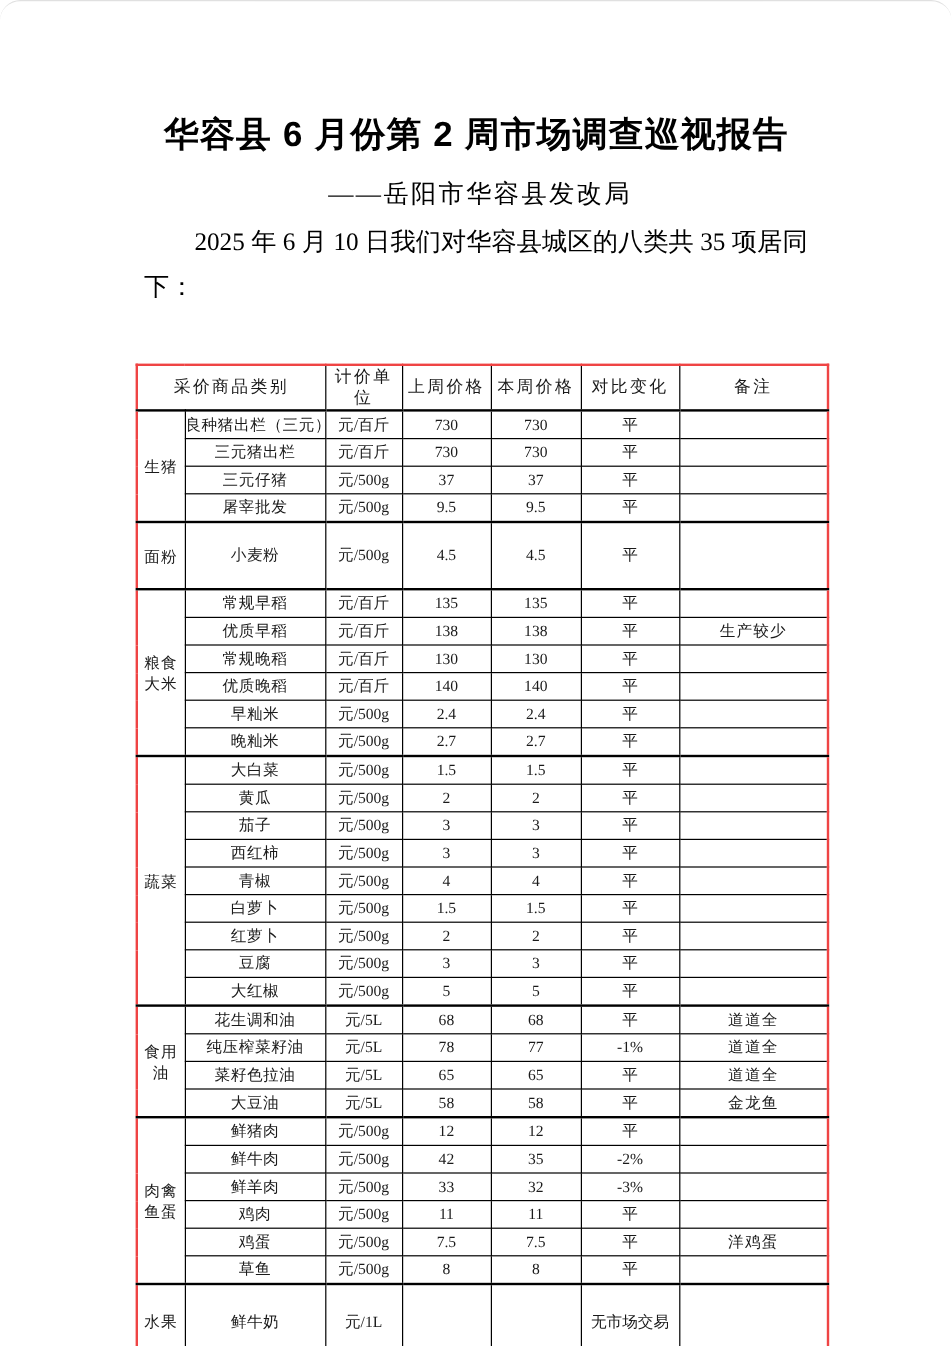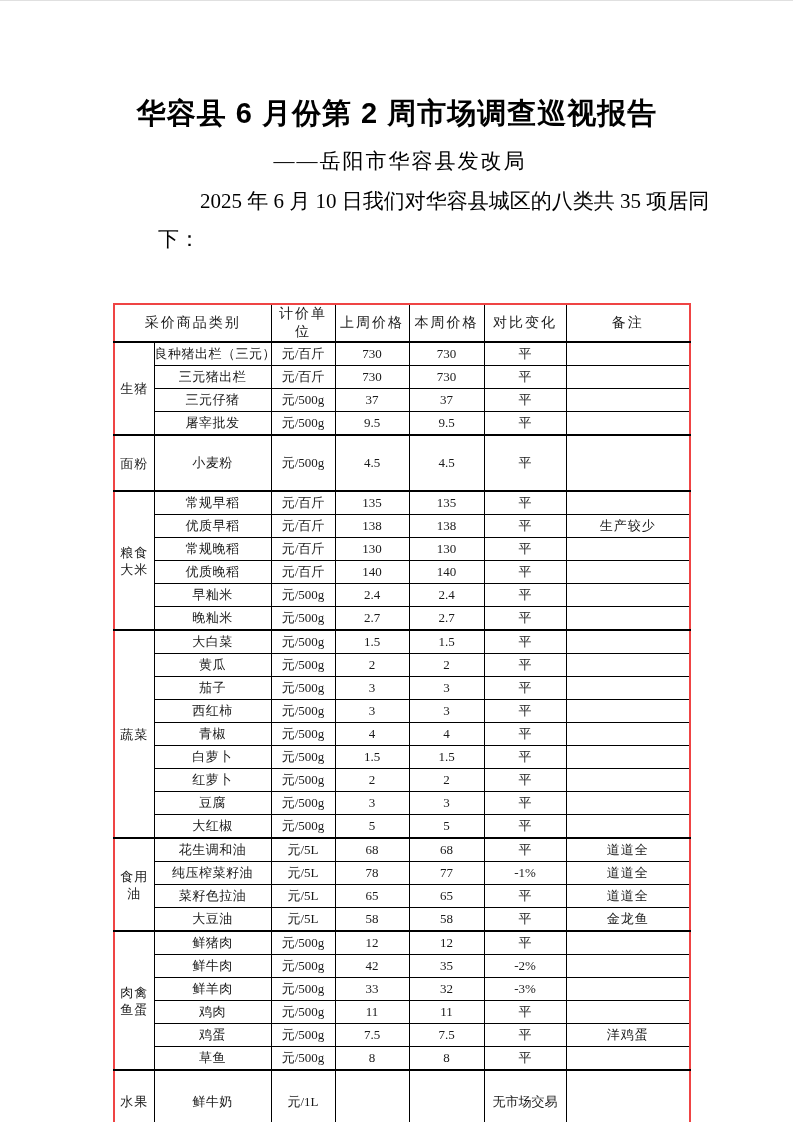--- a/index.html
+++ b/index.html
@@ -6,20 +6,21 @@
   .page {
     position: relative;
     width: 793px;
     height: 1122px;
     background: #ffffff;
     overflow: hidden;
     font-family: "Liberation Serif", "DejaVu Serif", serif;
     color: #000000;
     border-top: 1px solid #e0e0e0;
     box-sizing: border-box;
+    border-radius: 17px;
   }
   .title {
     position: absolute;
     left: 119px;
     top: 92px;
     width: 556px;
     text-align: center;
     font-family: "Liberation Sans", "DejaVu Sans", sans-serif;
     font-weight: 700;
     font-size: 29px;
@@ -42,21 +43,20 @@
     left: 120px;
     top: 181px;
     width: 553px;
     font-size: 21px;
   }
   .par-line {
     line-height: 38px;
     text-align: justify;
     text-align-last: justify;
     white-space: nowrap;
-    margin-left: 38px;
   }
   .par-line.indent { text-indent: 42px; }
   .par-line.last { text-align: left; text-align-last: left; }
 
   table.price-table {
     position: absolute;
     left: 113px;
     top: 302px;
     width: 576px;
     border-collapse: collapse;

